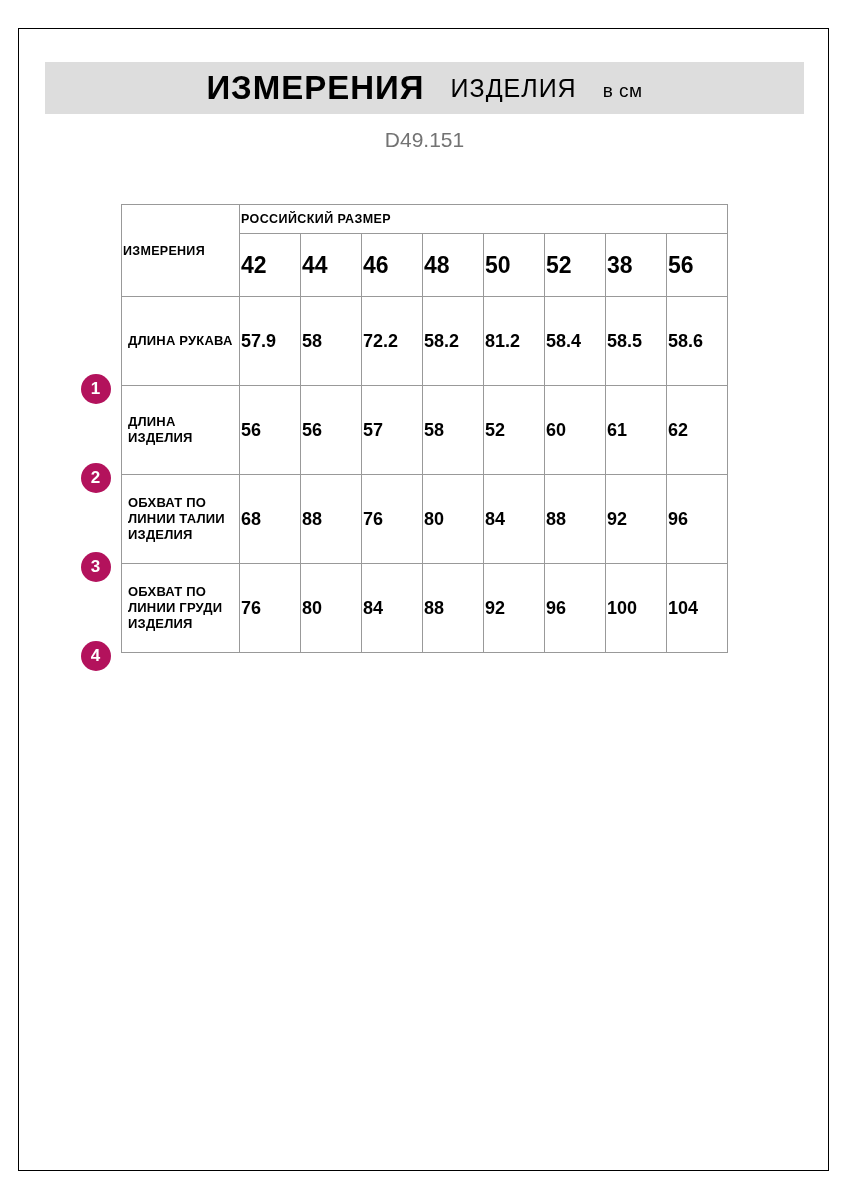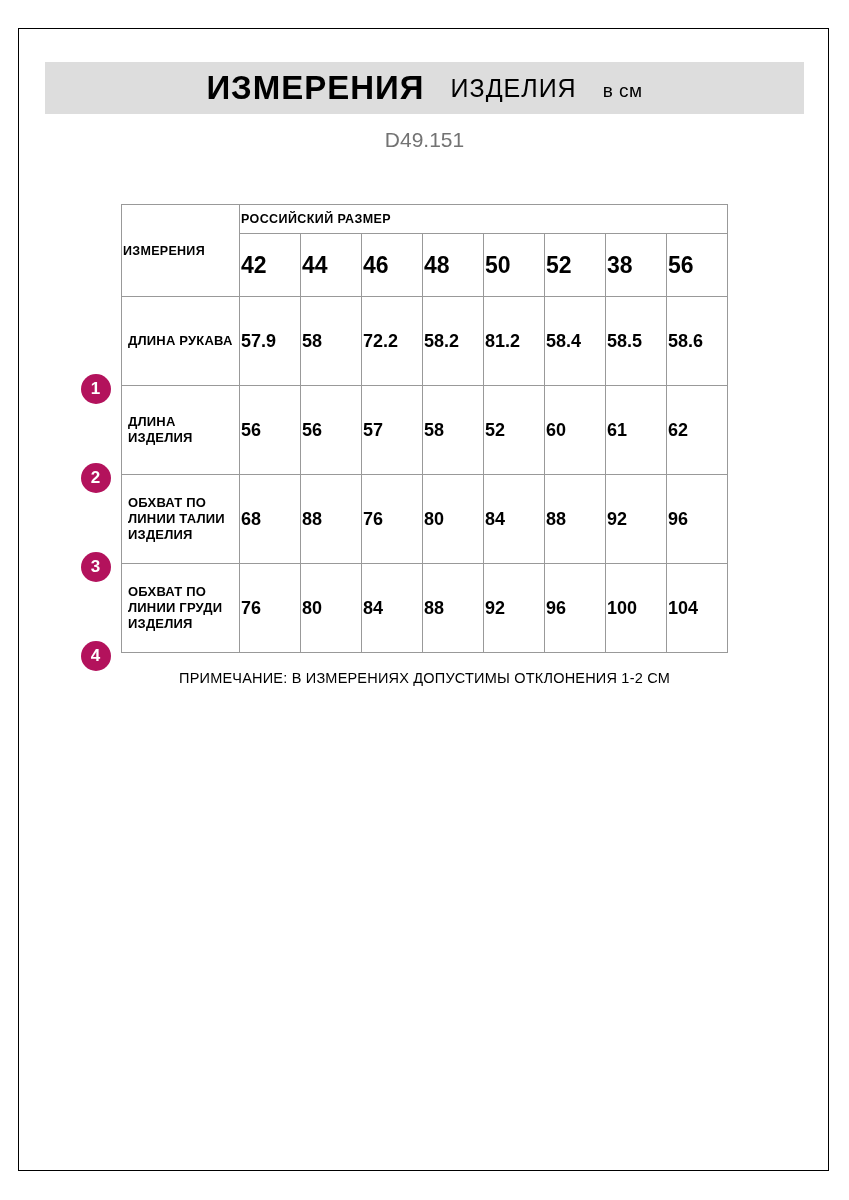--- a/index.html
+++ b/index.html
@@ -227,19 +227,18 @@
               <td class="cell-val">88</td>
               <td class="cell-val">92</td>
               <td class="cell-val">96</td>
               <td class="cell-val">100</td>
               <td class="cell-val">104</td>
             </tr>
           </tbody>
       </table>
     </div>
 
-    <div class="footer-note">ПРИМЕЧАНИЕ: В ИЗМЕРЕНИЯХ ДОПУСТИМЫ ОТКЛОНЕНИЯ 1-2 СМ</div>
   </div>
 <div class="badge" style="left: 61.5px; top: 344.594px;">1</div>
     <div class="badge" style="left: 61.5px; top: 433.594px;">2</div>
     <div class="badge" style="left: 61.5px; top: 522.594px;">3</div>
     <div class="badge" style="left: 61.5px; top: 611.594px;">4</div>
   </div>
 
 </body></html>

